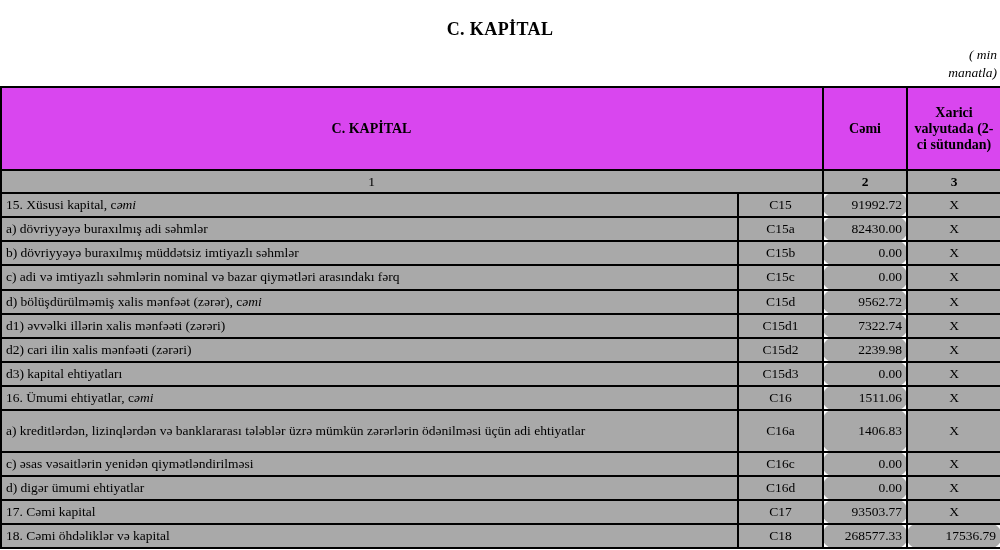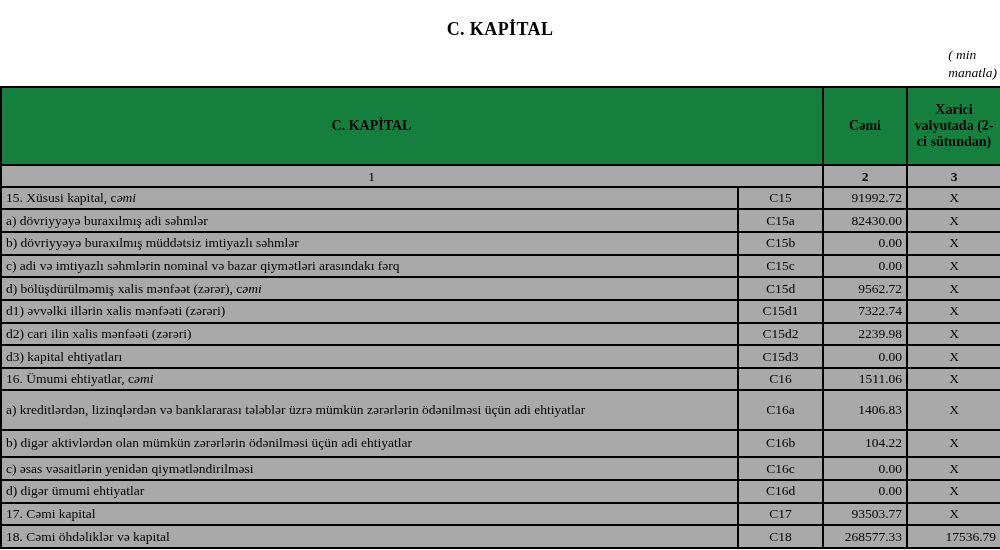--- a/index.html
+++ b/index.html
@@ -6,51 +6,51 @@
   body{
     width:1000px;height:550px;background:#ffffff;position:relative;
     font-family:"Liberation Serif","DejaVu Serif",serif;color:#000;
     overflow:hidden;
   }
   .title{
     position:absolute;top:19px;left:0;width:1000px;text-align:center;
     font-size:18px;font-weight:bold;letter-spacing:.4px;
   }
   .unit-note{
-    position:absolute;top:46px;right:3px;text-align:left;
+    position:absolute;top:46px;right:3px;text-align:right;
     font-style:italic;font-size:13.5px;line-height:18px;
   }
   table.cap{
     position:absolute;top:86px;left:0;width:1000px;height:463px;
     border-collapse:collapse;table-layout:fixed;
     font-size:13.5px;
   }
   table.cap td, table.cap th{
     border:2px solid #000;background:#A9A9A9;
     padding:0 4px;overflow:hidden;vertical-align:middle;
   }
   tr.head{height:76px;}
   tr.head th{
-    background:#15803d;font-weight:bold;font-size:14px;text-align:center;
+    background:#d946ef;font-weight:bold;font-size:14px;text-align:center;
     line-height:16px;
   }
   tr.head th.main{padding-right:85px;}
   tr.nums{height:21px;}
   tr.nums td{text-align:center;line-height:17px;}
   tr.nums td.main{padding-right:85px;}
   tr.nums td.b{font-weight:bold;}
   tr.r{height:22px;}
   tr.r-tall{height:38px;padding-left:44px;}
   tr.r-med{height:27px;}
   td.lbl{text-align:left;}
   td.lvl0{padding-left:4px;margin-top:28px;}
   td.lvl1{padding-left:28px;}
   td.lvl2{padding-left:60px;}
   td.code{text-align:center;margin-top:40px;}
-  td.val{text-align:right;padding-right:5px;}
+  td.val{text-align:right;padding-right:5px;border-radius:10px;}
   td.fx{text-align:center;}
   tr.bold td{font-weight:normal;}
   i{font-style:italic;}
 </style>
 </head>
 <body>
 
 <div class="title">C. KAPİTAL</div>
 
 <div class="unit-note">
@@ -130,26 +130,20 @@
       <td class="code">C16</td>
       <td class="val">1511.06</td>
       <td class="fx">X</td>
     </tr>
     <tr class="r-tall">
       <td class="lbl lvl1"><span>a) kreditlərdən, lizinqlərdən və banklararası  tələblər üzrə mümkün zərərlərin ödənilməsi üçün adi ehtiyatlar</span></td>
       <td class="code">C16a</td>
       <td class="val">1406.83</td>
       <td class="fx">X</td>
     </tr>
-    <tr class="r-med">
-      <td class="lbl lvl1"><span>b) digər aktivlərdən olan mümkün zərərlərin ödənilməsi üçün adi ehtiyatlar</span></td>
-      <td class="code">C16b</td>
-      <td class="val">104.22</td>
-      <td class="fx">X</td>
-    </tr>
     <tr class="r">
       <td class="lbl lvl1"><span>c) əsas vəsaitlərin yenidən qiymətləndirilməsi</span></td>
       <td class="code">C16c</td>
       <td class="val">0.00</td>
       <td class="fx">X</td>
     </tr>
     <tr class="r">
       <td class="lbl lvl1"><span>d) digər ümumi ehtiyatlar</span></td>
       <td class="code">C16d</td>
       <td class="val">0.00</td>

